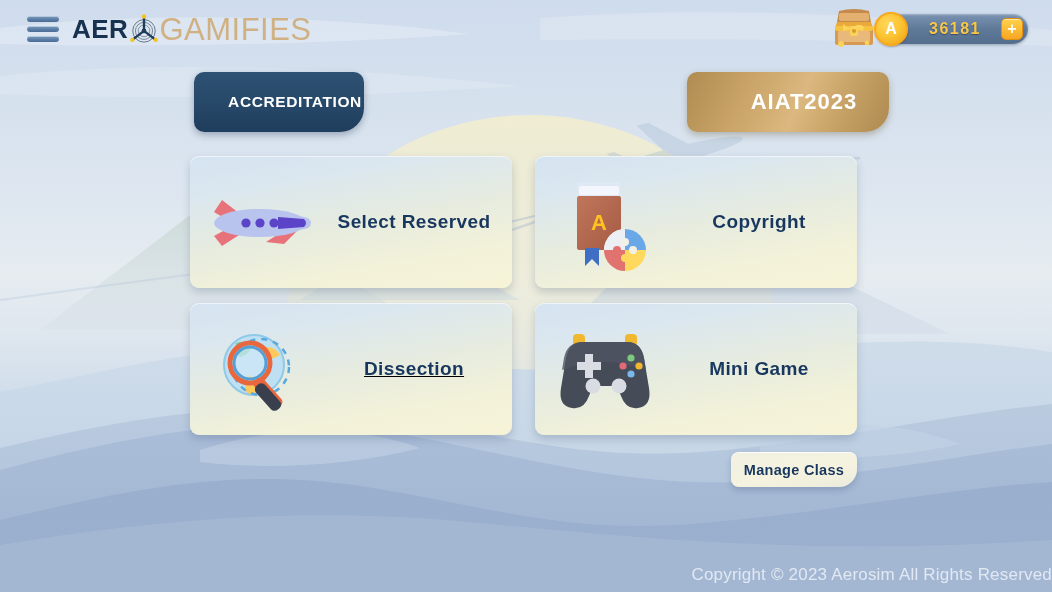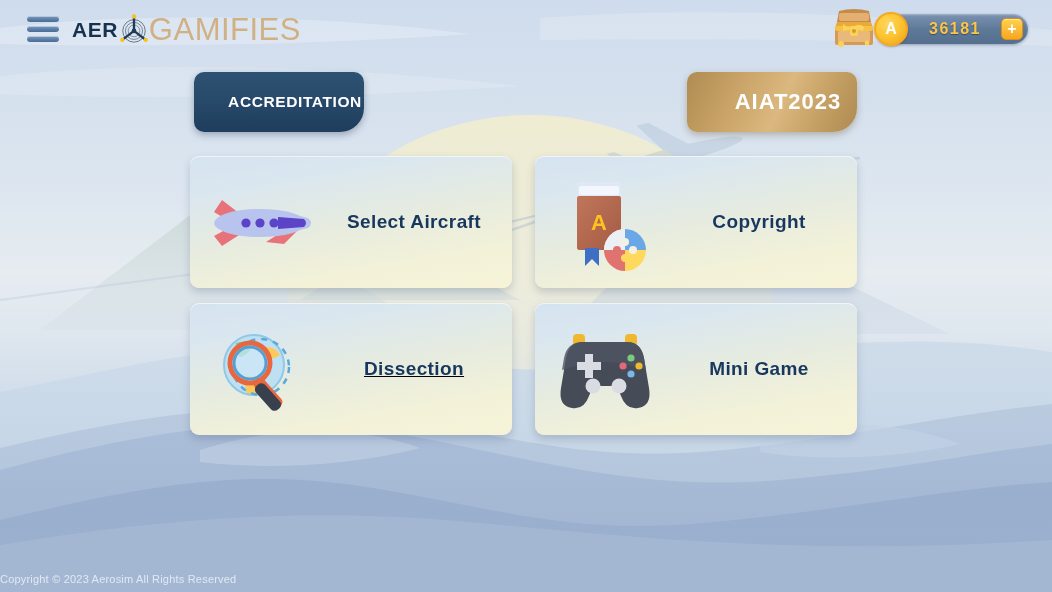--- a/index.html
+++ b/index.html
@@ -17,21 +17,21 @@
   
   .header{position:absolute;left:0;top:0;width:1052px;height:58px;z-index:20;}
 
   .hamburger{position:absolute;left:27px;top:16px;width:32px;height:26px;cursor:pointer;
     display:flex;flex-direction:column;justify-content:space-between;}
   .hamburger i{display:block;height:6px;border-radius:3px;
     background:linear-gradient(180deg,#7d9ec2 0%,#5c7ea6 55%,#4a6d96 100%);
     box-shadow:inset 0 1px 0 rgba(255,255,255,.45);}
 
   .brand{position:absolute;left:72px;top:12px;height:34px;display:flex;align-items:center;}
-  .brand-aer{font-size:21px;font-weight:bold;letter-spacing:.5px;color:#17324f;line-height:1;text-align:right;}
+  .brand-aer{font-size:26px;font-weight:bold;letter-spacing:.5px;color:#17324f;line-height:1;text-align:right;}
   .brand-prop{width:36px;height:36px;margin:0 -3px 0 -2px;position:relative;top:1px;}
   .brand-gamifies{font-size:31px;font-weight:normal;letter-spacing:.5px;color:#d0b184;line-height:1;}
 
   
   .chest{position:absolute;left:829px;top:8px;width:50px;height:42px;}
   .currency{position:absolute;left:880px;top:14px;width:148px;height:30px;
     border-radius:15px;
     background:linear-gradient(180deg,#7b93b2 0%,#5f7998 50%,#546e8d 100%);
     box-shadow:inset 0 1px 2px rgba(255,255,255,.35),0 1px 3px rgba(20,40,70,.35);
     display:flex;align-items:center;}
@@ -50,21 +50,21 @@
     box-shadow:inset 0 1px 0 rgba(255,255,255,.5);}
 
   
   .tab{position:absolute;z-index:15;display:flex;align-items:center;justify-content:center;
     text-align:center;cursor:pointer;padding-left:32px;}
   .tab-accred{left:194px;top:72px;width:170px;height:60px;
     border-radius:10px 10px 24px 10px;
     background:linear-gradient(180deg,#2e5273 0%,#27496a 48%,#1f3d5c 100%);
     color:#fff;font-size:15.5px;font-weight:bold;letter-spacing:.6px;line-height:1.28;
     box-shadow:0 3px 7px rgba(25,45,75,.32);}
-  .tab-aiat{left:687px;top:72px;width:170px;height:60px;
+  .tab-aiat{left:687px;top:72px;width:202px;height:60px;
     border-radius:10px 10px 24px 10px;
     background:linear-gradient(115deg,#b08c52 0%,#caa468 30%,#dbb87f 55%,#c49f63 78%,#ae8a51 100%);
     color:#fff;font-size:22px;font-weight:bold;letter-spacing:1px;
     box-shadow:0 3px 7px rgba(90,70,35,.32);}
 
   
   .card{position:absolute;width:322px;height:132px;border-radius:9px;z-index:12;
     background:linear-gradient(170deg,#d5e3f1 0%,#dbe7ef 22%,#e7ecdf 52%,#f3f2d9 78%,#f6f3d7 100%);
     box-shadow:0 4px 9px rgba(50,75,110,.23),inset 0 1px 0 rgba(255,255,255,.6);
     display:flex;align-items:center;cursor:pointer;overflow:hidden;}
@@ -79,22 +79,22 @@
 
   
   .manage{position:absolute;left:731px;top:452px;width:126px;height:35px;z-index:14;
     border-radius:8px 8px 18px 8px;
     background:linear-gradient(170deg,#f1f1e2 0%,#f5f3df 60%,#eceadb 100%);
     box-shadow:0 3px 6px rgba(50,75,110,.25),inset 0 1px 0 rgba(255,255,255,.75);
     display:flex;align-items:center;justify-content:center;cursor:pointer;
     color:#18375e;font-size:14.5px;font-weight:bold;letter-spacing:.3px;}
 
   
-  .footer{position:absolute;left:0;bottom:7px;width:1052px;text-align:left;z-index:14;
-    color:#e9eef6;font-size:11px;letter-spacing:.2px;opacity:.9;}
+  .footer{position:absolute;left:0;bottom:7px;width:1052px;text-align:right;z-index:14;
+    color:#e9eef6;font-size:17px;letter-spacing:.2px;opacity:.9;}
 </style>
 </head>
 <body>
 
 <div id="app">
 
   <div class="bg">
     <svg viewBox="0 0 1052 592" preserveAspectRatio="none">
       <defs>
         <linearGradient id="gSun" x1="0" y1="0" x2="0" y2="1">
@@ -223,21 +223,21 @@
         <path d="M18 62 L46 44 L32 40 L10 52 Z" fill="#e8727a"></path>
         <path d="M62 58 L84 44 L94 46 L80 60 Z" fill="#e8727a"></path>
         <ellipse cx="56" cy="39" rx="46" ry="14" fill="#b9c4ee"></ellipse>
         <path d="M84 29 L104 34 Q110 39 104 44 L84 49 Z" fill="#b9c4ee"></path>
         <path d="M74 33 L100 35 Q104 39 100 43 L74 45 Z" fill="#5c44c8"></path>
         <circle cx="42" cy="39" r="4.6" fill="#5c44c8"></circle>
         <circle cx="56" cy="39" r="4.6" fill="#5c44c8"></circle>
         <circle cx="70" cy="39" r="4.6" fill="#5c44c8"></circle>
       </svg>
     </div>
-    <div class="card-label">Select Aircraft</div>
+    <div class="card-label">Select Reserved</div>
   </div>
 
   <div class="card c2">
     <div class="card-icon">
       <svg viewBox="0 0 112 100" width="112" height="100">
         <rect x="28" y="10" width="44" height="16" rx="3" fill="#dfe9f5"></rect>
         <rect x="30" y="14" width="40" height="9" rx="2.5" fill="#f3f7fd"></rect>
         <rect x="28" y="24" width="44" height="54" rx="3" fill="#b6694f"></rect>
         <rect x="28" y="24" width="44" height="54" rx="3" fill="url(#bkg)"></rect>
         <defs>
@@ -294,16 +294,17 @@
         <circle cx="90" cy="42" r="3.6" fill="#f0b82e"></circle>
         <circle cx="82" cy="50" r="3.6" fill="#79b8e8"></circle>
         <circle cx="74" cy="42" r="3.6" fill="#e06a78"></circle>
         <circle cx="44" cy="62" r="7.5" fill="#d9dde3"></circle>
         <circle cx="70" cy="62" r="7.5" fill="#d9dde3"></circle>
       </svg>
     </div>
     <div class="card-label">Mini Game</div>
   </div>
 
+  <div class="manage">Manage Class</div>
 
   <div class="footer">Copyright © 2023 Aerosim All Rights Reserved</div>
 
 </div>
 
 </body></html>

